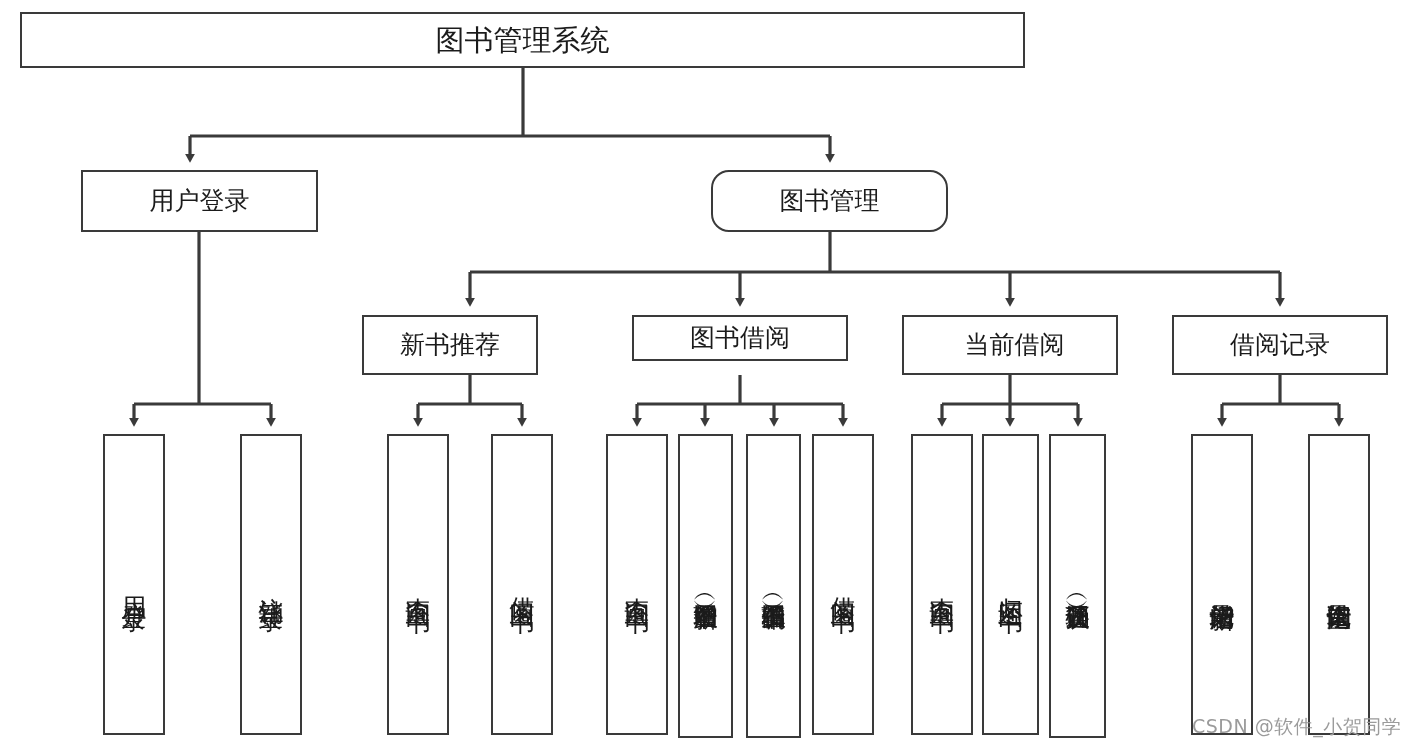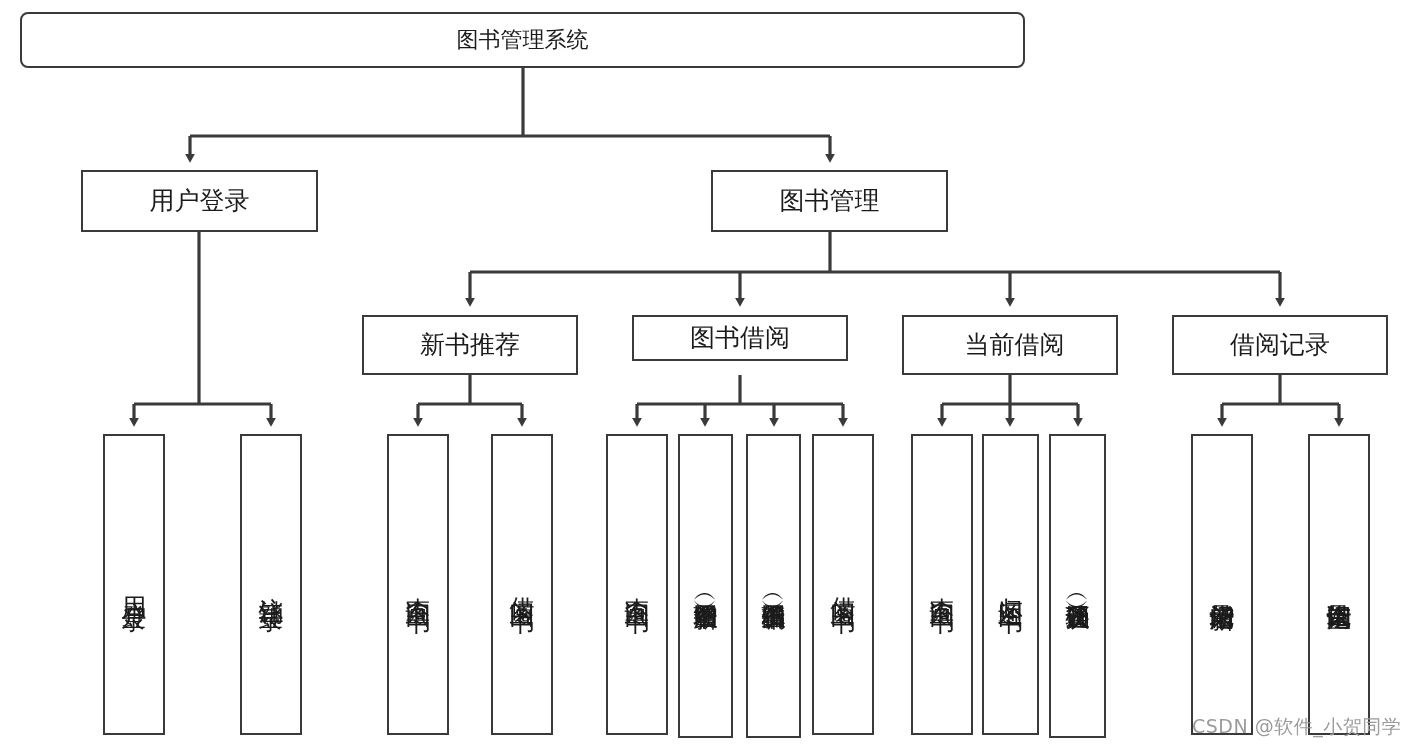--- a/index.html
+++ b/index.html
@@ -29,22 +29,21 @@
     align-items:center;
     justify-content:center;
     color:#1b1b1b;
     text-align:center;
     line-height:1.18;
   }
   .node.h{
     font-size:25px;
   }
   .node.root{
-    font-size:22px;
-    border-radius:8px;
+    font-size:29px;
   }
   .node.leaf{
     writing-mode:vertical-rl;
     text-orientation:upright;
     font-size:25px;
     letter-spacing:4px;
     padding:6px 0;
     line-height:1.0;
   }
   .node.leaf span{
@@ -117,25 +116,25 @@
     </g>
   </svg>
 
   <div class="node root" style="left:20px;top:12px;width:1005px;height:56px;">
     <span>图书管理系统</span>
   </div>
 
   <div class="node h" style="left:81px;top:170px;width:237px;height:62px;">
     <span>用户登录</span>
   </div>
-  <div class="node h" style="left:711px;top:170px;width:237px;height:62px;">
+  <div class="node h" style="left:711px;top:170px;width:237px;height:62px;border-radius:18px;">
     <span>图书管理</span>
   </div>
 
-  <div class="node h" style="left:362px;top:315px;width:216px;height:60px;justify-content:center;">
+  <div class="node h" style="left:362px;top:315px;width:176px;height:60px;justify-content:center;">
     <span>新书推荐</span>
   </div>
   <div class="node h" style="left:632px;top:315px;width:216px;height:46px;">
     <span>图书借阅</span>
   </div>
   <div class="node h" style="left:902px;top:315px;width:216px;height:60px;padding-left:9px;">
     <span>当前借阅</span>
   </div>
   <div class="node h" style="left:1172px;top:315px;width:216px;height:60px;">
     <span>借阅记录</span>

